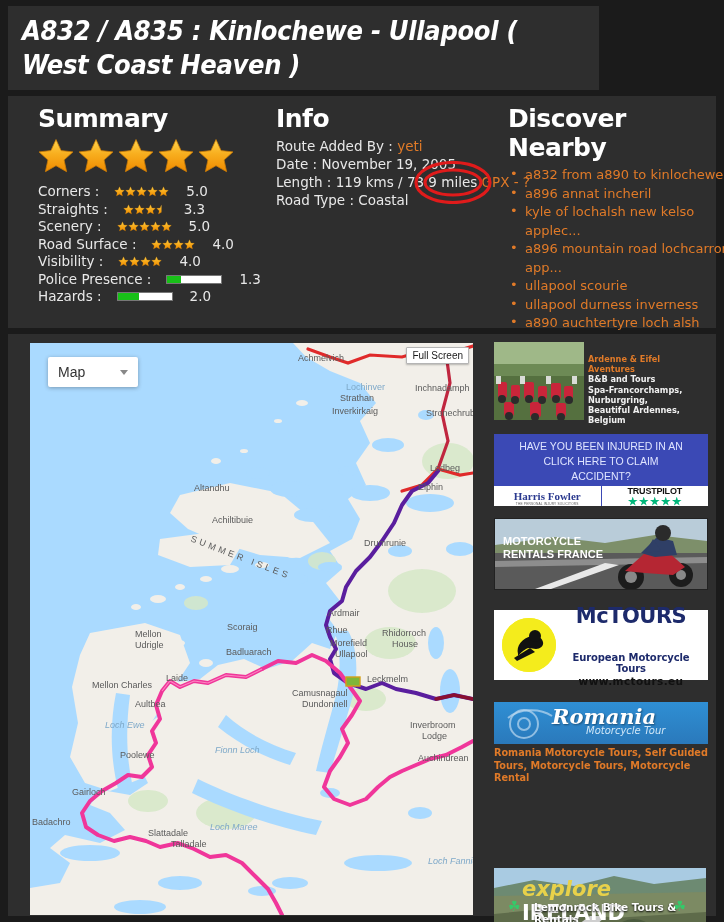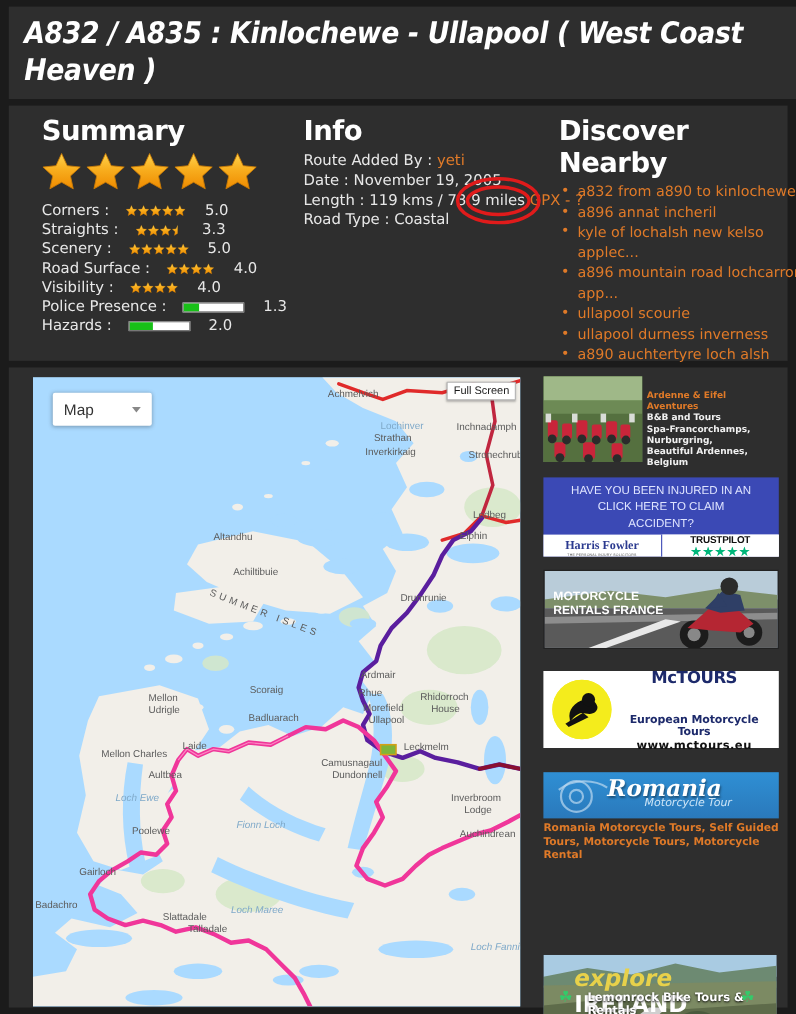--- a/index.html
+++ b/index.html
@@ -6,21 +6,21 @@
   html, body {
     width: 724px; height: 922px;
     background: #1b1b1b;
     font-family: "Liberation Sans", sans-serif;
     overflow: hidden;
   }
   .page { position: relative; width: 724px; height: 922px; background: #1b1b1b; }
 
   
   .titlebar {
-    position: absolute; left: 8px; top: 6px; width: 716px; height: 84px;
+    position: absolute; left: 8px; top: 6px; width: 591px; height: 84px;
     background: #2e2e2e; padding: 8px 14px;
   }
   .titlebar h1 {
     color: #ffffff; font-size: 27px; line-height: 34px;
     font-style: italic; font-weight: bold;
     font-family: "DejaVu Sans Condensed", "Liberation Sans Narrow", "Liberation Sans", sans-serif;
     letter-spacing: -0.3px;
   }
 
   
@@ -148,21 +148,21 @@
     clip-path: polygon(50% 0%,61% 35%,98% 35%,68% 57%,79% 91%,50% 70%,21% 91%,32% 57%,2% 35%,39% 35%); }
 
   .ad-france { top: 184px; height: 72px; overflow: hidden; position: relative;
     border: 1px solid #222; }
 
   .ad-mctours { top: 276px; height: 70px; background: #ffffff;
     display: flex; align-items: center; gap: 6px; padding: 0 8px; }
   .mc-circle { width: 54px; height: 54px; border-radius: 50%; background: #f4ec1c;
     flex: 0 0 54px; position: relative; }
   .mc-txt { text-align: center; flex: 1; }
-  .mc-1 { font-size: 15px; font-weight: bold; color: #1d2a6b; letter-spacing: -.5px;
+  .mc-1 { font-size: 21px; font-weight: bold; color: #1d2a6b; letter-spacing: -.5px;
     font-family: "DejaVu Sans", sans-serif; }
   .mc-2 { font-size: 10px; color: #1d2a6b; font-weight: bold; letter-spacing: -.1px;
     font-family: "DejaVu Sans", sans-serif; margin-top: 24px; }
   .mc-3 { font-size: 10.5px; color: #111; font-weight: bold; letter-spacing: .4px;
     font-family: "DejaVu Sans", sans-serif; margin-top: 1px; }
 
   .ad-romania { top: 368px; height: 82px; }
   .ro-banner { height: 42px; background: linear-gradient(#2f8fd4,#2a79bb); position: relative;
     overflow: hidden; }
   .ro-1 { position: absolute; left: 58px; top: 2px; font-size: 21px; color: #fff;

